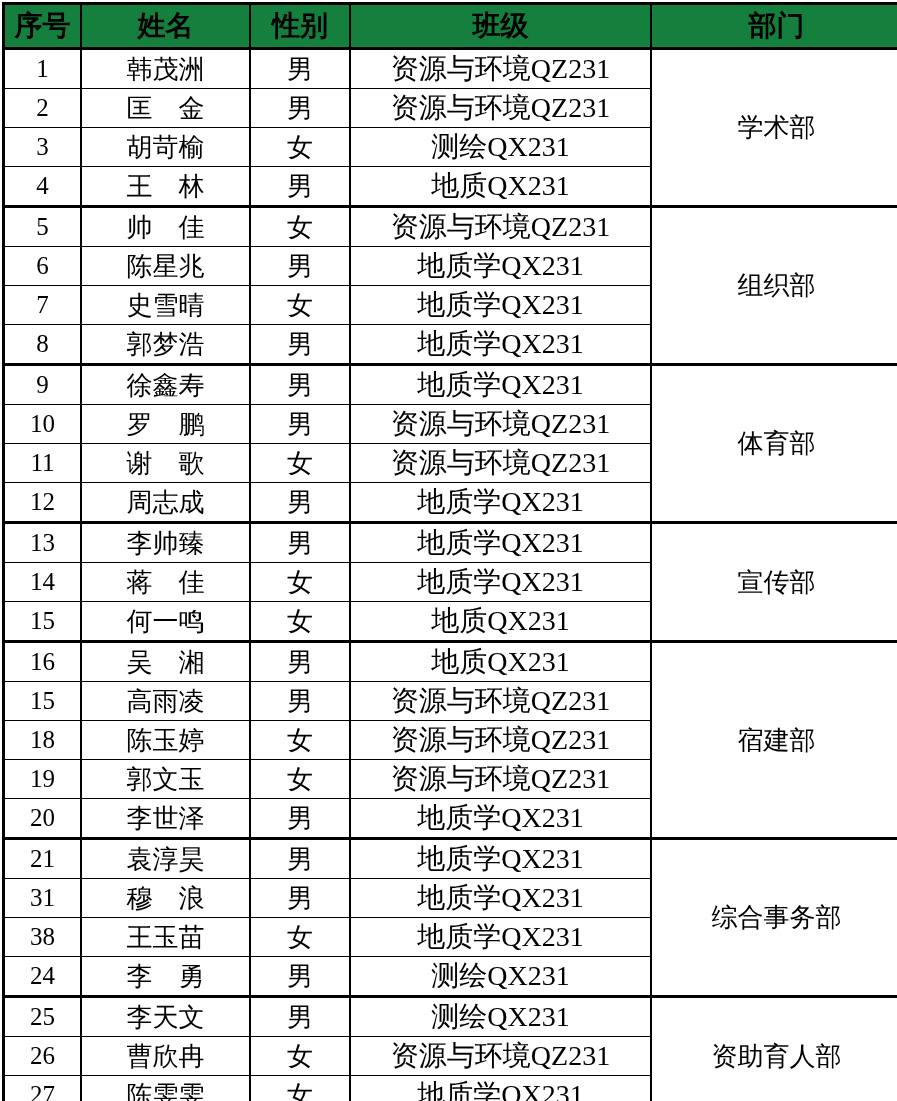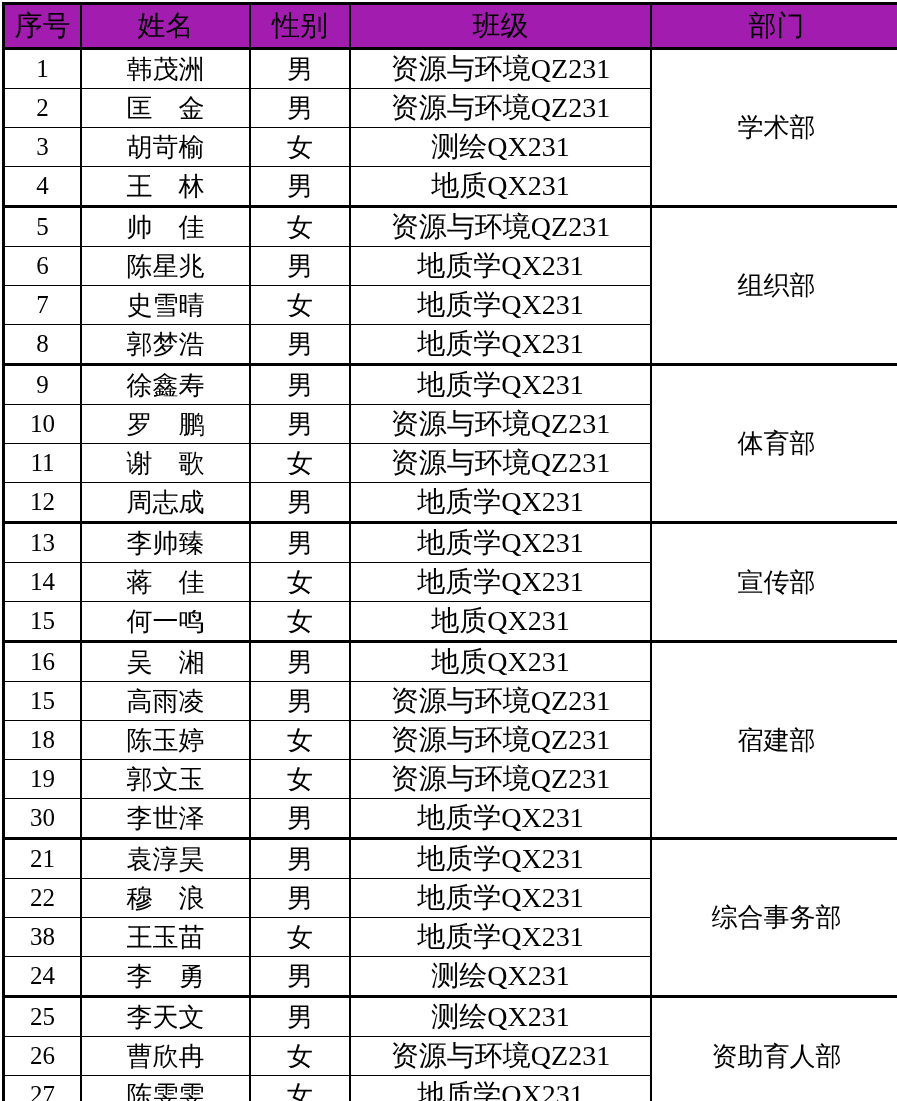--- a/index.html
+++ b/index.html
@@ -24,23 +24,23 @@
     border-top-width:1px;
     border-bottom-width:1px;
     text-align:center;
     vertical-align:middle;
     padding:0;
     color:#000;
     overflow:hidden;
     white-space:nowrap;
   }
   thead th{
-    background:#a21caf;
+    background:#15803d;
     font-size:28px;
-    font-weight:normal;
+    font-weight:bold;
     height:42px;
     border-bottom-width:3px;
   }
   tbody td{
     font-size:26px;
     font-weight:normal;
     background:#ffffff;
   }
   tbody td.col-seq{font-size:25px;}
   tbody tr.group-start td{border-top-width:3px;}
@@ -178,34 +178,34 @@
         <td class="col-gender">女</td>
         <td class="col-class">资源与环境QZ231</td>
       </tr>
       <tr>
         <td class="col-seq">19</td>
         <td class="col-name">郭文玉</td>
         <td class="col-gender">女</td>
         <td class="col-class">资源与环境QZ231</td>
       </tr>
       <tr>
-        <td class="col-seq">30</td>
+        <td class="col-seq">20</td>
         <td class="col-name">李世泽</td>
         <td class="col-gender">男</td>
         <td class="col-class">地质学QX231</td>
       </tr>
       <tr class="group-start">
         <td class="col-seq">21</td>
         <td class="col-name">袁淳昊</td>
         <td class="col-gender">男</td>
         <td class="col-class">地质学QX231</td>
         <td class="col-dept" rowspan="4">综合事务部</td>
       </tr>
       <tr>
-        <td class="col-seq">22</td>
+        <td class="col-seq">31</td>
         <td class="col-name">穆　浪</td>
         <td class="col-gender">男</td>
         <td class="col-class">地质学QX231</td>
       </tr>
       <tr>
         <td class="col-seq">38</td>
         <td class="col-name">王玉苗</td>
         <td class="col-gender">女</td>
         <td class="col-class">地质学QX231</td>
       </tr>

